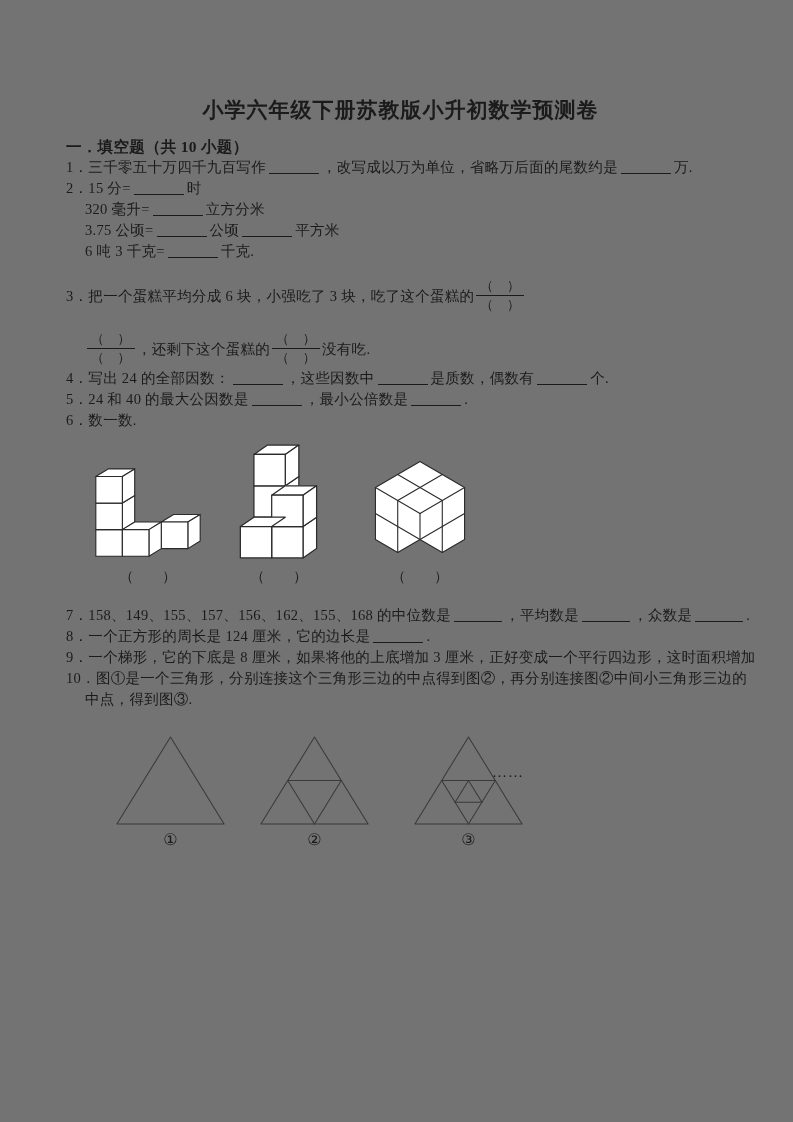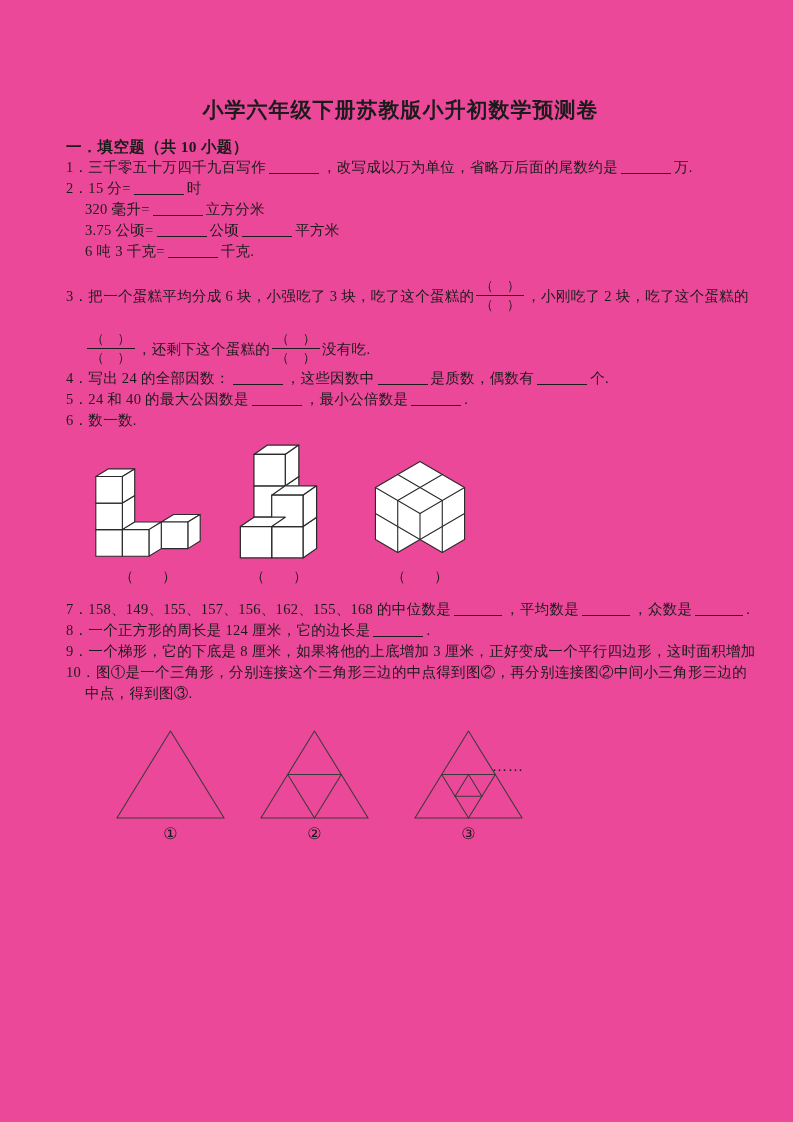--- a/index.html
+++ b/index.html
@@ -1,19 +1,19 @@
 <!DOCTYPE html>
 <html><head>
 <meta charset="utf-8">
 <style>
   html,body{margin:0;padding:0;background:#ffffff;}
   .page{
     position:relative;
     width:793px;height:1122px;
-    background:#ec4899;
+    background:#737373;
     overflow:hidden;
     color:#1b1b1b;
     font-family:"Liberation Serif","DejaVu Serif",serif;
     font-size:14.5px;
     letter-spacing:0.3px;
     box-sizing:border-box;
     padding:97px 58px 0 66px;
   }
   .title{
     margin:0;
@@ -71,21 +71,21 @@
   }
   .tri-gap1{margin-right:33px;}
   .tri-gap2{margin-right:43px;}
   .tri-label{margin-top:3px;font-size:16px;line-height:20px;}
   .dots{
     position:absolute;
     left:426px;top:30px;
     font-size:15px;
     letter-spacing:1px;
   }
-  .q7-block{margin-top:14px;}
+  .q7-block{margin-top:20px;}
   svg{display:block;}
   svg polygon, svg line{fill:#ffffff;stroke:#2b2b2b;stroke-width:1.2;stroke-linejoin:round;stroke-linecap:round;}
   svg line{fill:none;}
   svg .tri{fill:none;stroke:#3a3a3a;stroke-width:1.1;}
 </style>
 </head>
 <body>
 
 <div class="page">
 
@@ -93,21 +93,21 @@
 
   <div class="section-heading">一．填空题（共 10 小题）</div>
 
   <div class="line"><span class="run">1．三千零五十万四千九百写作</span><span class="blank" style="width: 50px;"></span><span class="run">，改写成以万为单位，省略万后面的尾数约是</span><span class="blank" style="width: 50px;"></span><span class="run">万.</span></div>
 
   <div class="line"><span class="run">2．15 分=</span><span class="blank" style="width: 50px;"></span><span class="run">时</span></div>
   <div class="line indent"><span class="run">320 毫升=</span><span class="blank" style="width: 50px;"></span><span class="run">立方分米</span></div>
   <div class="line indent"><span class="run">3.75 公顷=</span><span class="blank" style="width: 50px;"></span><span class="run">公顷</span><span class="blank" style="width: 50px;"></span><span class="run">平方米</span></div>
   <div class="line indent"><span class="run">6 吨 3 千克=</span><span class="blank" style="width: 50px;"></span><span class="run">千克.</span></div>
 
-  <div class="line tight"><span class="run">3．把一个蛋糕平均分成 6 块，小强吃了 3 块，吃了这个蛋糕的</span><span class="frac"><span class="fnum">（　）</span><span class="fden">（　）</span></span><span class="run">，小刚吃了 2 块，吃了这个蛋糕的</span></div>
+  <div class="line tight"><span class="run">3．把一个蛋糕平均分成 6 块，小强吃了 3 块，吃了这个蛋糕的</span><span class="frac"><span class="fnum">（　）</span><span class="fden">（　）</span></span></div>
   <div class="line tight indent"><span class="frac"><span class="fnum">（　）</span><span class="fden">（　）</span></span><span class="run">，还剩下这个蛋糕的</span><span class="frac"><span class="fnum">（　）</span><span class="fden">（　）</span></span><span class="run">没有吃.</span></div>
 
   <div class="line"><span class="run">4．写出 24 的全部因数：</span><span class="blank" style="width: 50px;"></span><span class="run">，这些因数中</span><span class="blank" style="width: 50px;"></span><span class="run">是质数，偶数有</span><span class="blank" style="width: 50px;"></span><span class="run">个.</span></div>
   <div class="line"><span class="run">5．24 和 40 的最大公因数是</span><span class="blank" style="width: 50px;"></span><span class="run">，最小公倍数是</span><span class="blank" style="width: 50px;"></span><span class="run">.</span></div>
   <div class="line">6．数一数.</div>
 
   <div class="cube-row">
 
     <div class="fig gap1">
       <svg width="112" height="93" viewBox="0 0 118 98">

